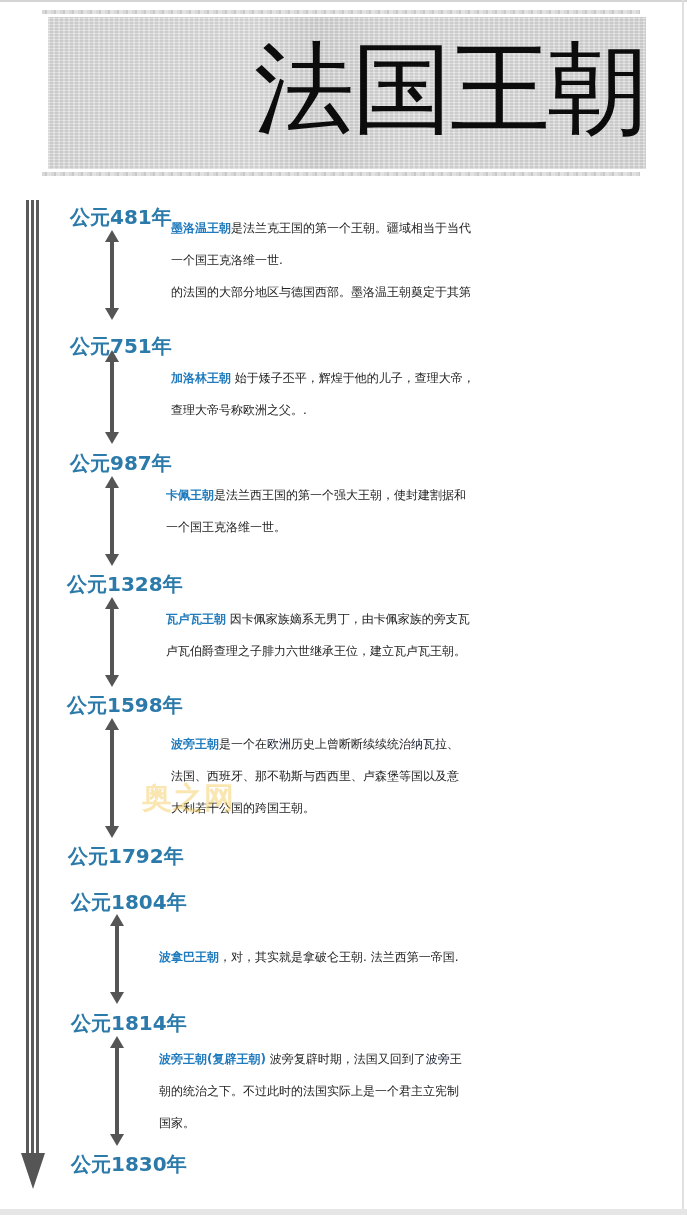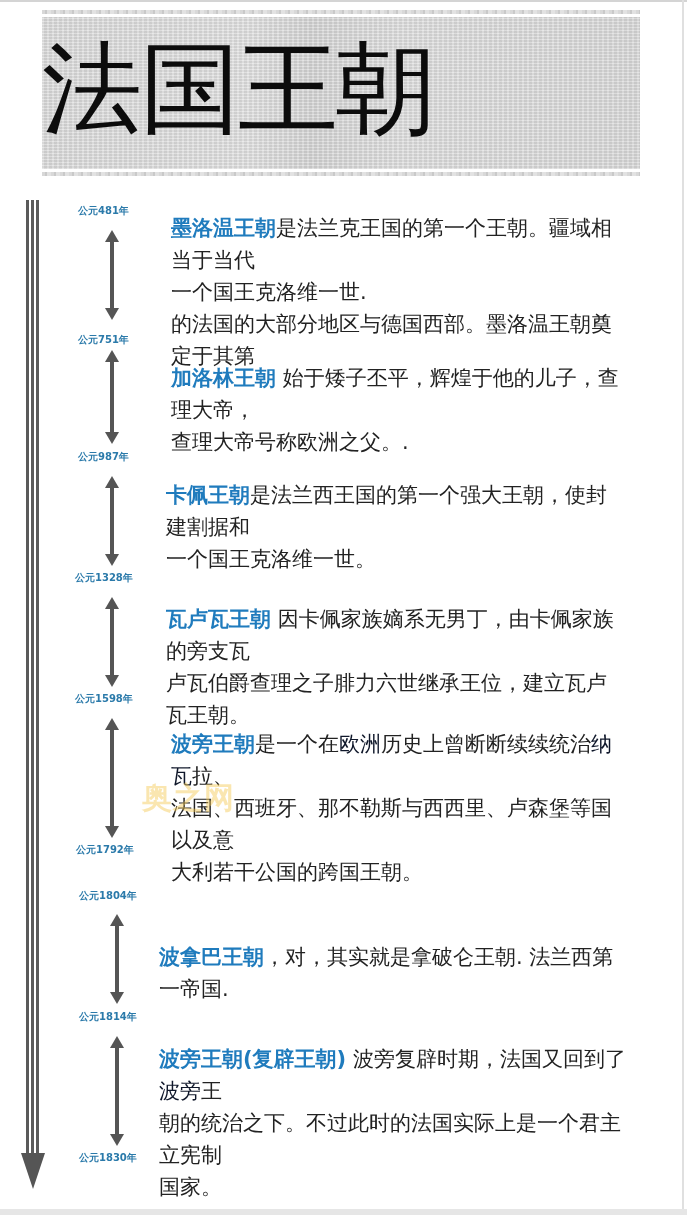--- a/index.html
+++ b/index.html
@@ -4,45 +4,45 @@
 <style>
   html, body { margin:0; padding:0; background:#ffffff; }
   body { width:687px; height:1215px; position:relative; overflow:hidden;
          font-family:"DejaVu Sans", "Liberation Sans", sans-serif; color:#222; }
   .frame-top { position:absolute; left:0; top:0; width:687px; height:2px; background:#d4d4d4; }
   .frame-right { position:absolute; right:3px; top:0; width:2px; height:1215px; background:#e0e0e0; }
   .frame-bottom { position:absolute; left:0; bottom:0; width:687px; height:6px; background:#e6e6e6; }
 
   .banner-stripe { position:absolute; left:42px; width:598px; height:4px;
     background:repeating-linear-gradient(90deg,#d8d8d8 0 3px,#c9c9c9 3px 5px,#e2e2e2 5px 9px); }
-  .banner { position:absolute; left:42px; top:17px; width:598px; height:152px;
+  .banner { position:absolute; left:48px; top:17px; width:598px; height:152px;
     background:
       repeating-linear-gradient(0deg, rgba(255,255,255,0.25) 0 1px, rgba(0,0,0,0.03) 1px 3px),
       repeating-linear-gradient(90deg, rgba(255,255,255,0.18) 0 2px, rgba(0,0,0,0.04) 2px 5px),
       linear-gradient(90deg,#d9d9d9 0%,#dedede 35%,#d2d2d2 45%,#dcdcdc 60%,#d6d6d6 100%);
-    display:flex; align-items:center; justify-content:flex-start; }
+    display:flex; align-items:center; justify-content:flex-end; }
   .banner-title { font-family:"DejaVu Sans", sans-serif; font-size:100px; font-weight:400;
     color:#0c0c0c; letter-spacing:-2px; line-height:1; margin-top:-8px; }
 
   .mainline { position:absolute; left:26px; top:200px; width:14px; height:955px; }
   .mainline .bar { position:absolute; top:0; bottom:0; width:3px; background:#5a5a5a; }
   .mainline .b1 { left:0; } .mainline .b2 { left:5px; } .mainline .b3 { left:10px; }
   .main-arrowhead { position:absolute; left:21px; top:1153px; width:0; height:0;
     border-left:12px solid transparent; border-right:12px solid transparent; border-top:36px solid #555; }
 
-  .year { position:absolute; font-size:10px; font-weight:bold; color:#2b7aaa; white-space:nowrap;margin-left:8px; }
+  .year { position:absolute; font-size:20px; font-weight:bold; color:#2b7aaa; white-space:nowrap; }
 
   .darrow { position:absolute; width:14px; }
   .darrow .shaft { position:absolute; left:5px; top:10px; bottom:10px; width:4px; background:#555; }
   .darrow .up { position:absolute; left:0; top:0; width:0; height:0;
     border-left:7px solid transparent; border-right:7px solid transparent; border-bottom:12px solid #555; }
   .darrow .down { position:absolute; left:0; bottom:0; width:0; height:0;
     border-left:7px solid transparent; border-right:7px solid transparent; border-top:12px solid #555; }
 
-  .desc { position:absolute; font-size:21px; line-height:32px; color:#222; }
+  .desc { position:absolute; font-size:12px; line-height:32px; color:#222; }
   .desc .name { color:#1f7bbd; font-weight:bold; }
   .desc .link { color:#0f172a; }
 
   .watermark { position:absolute; left:142px; top:778px; font-size:30px; font-weight:bold;
     color:rgba(245,200,80,0.45); letter-spacing:1px; }
 </style>
 </head>
 <body>
 
 <div class="frame-top"></div>

